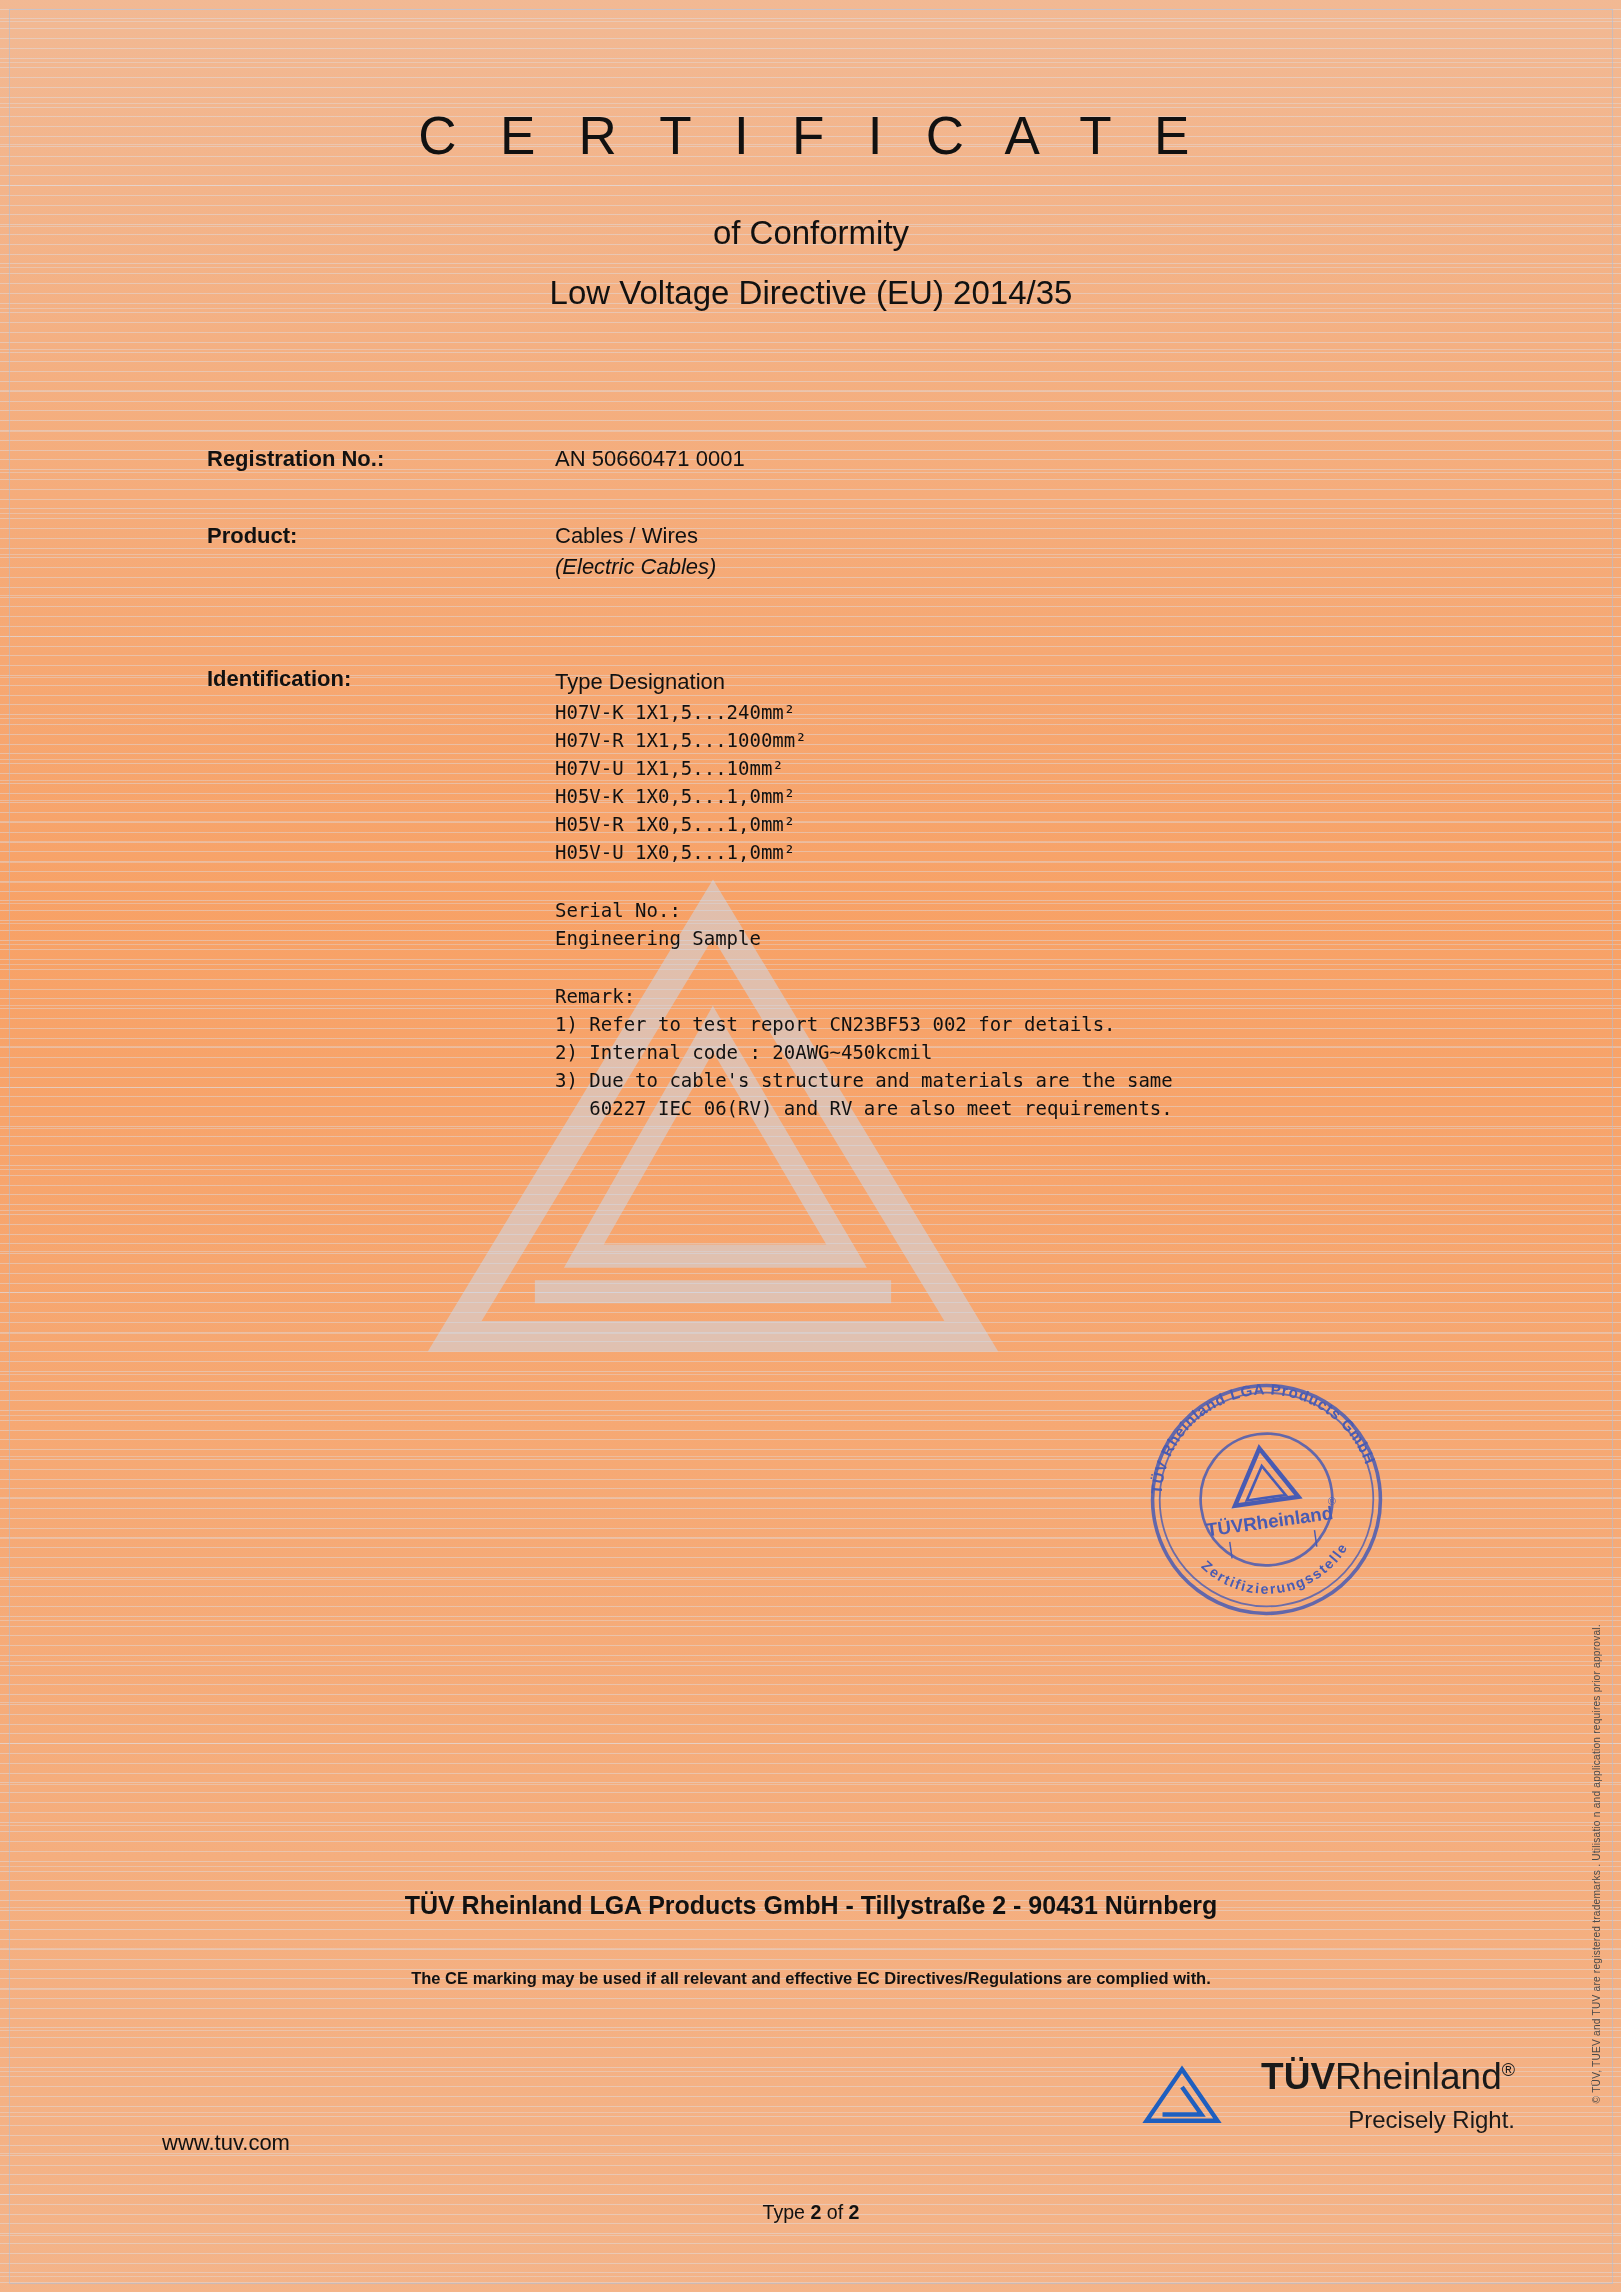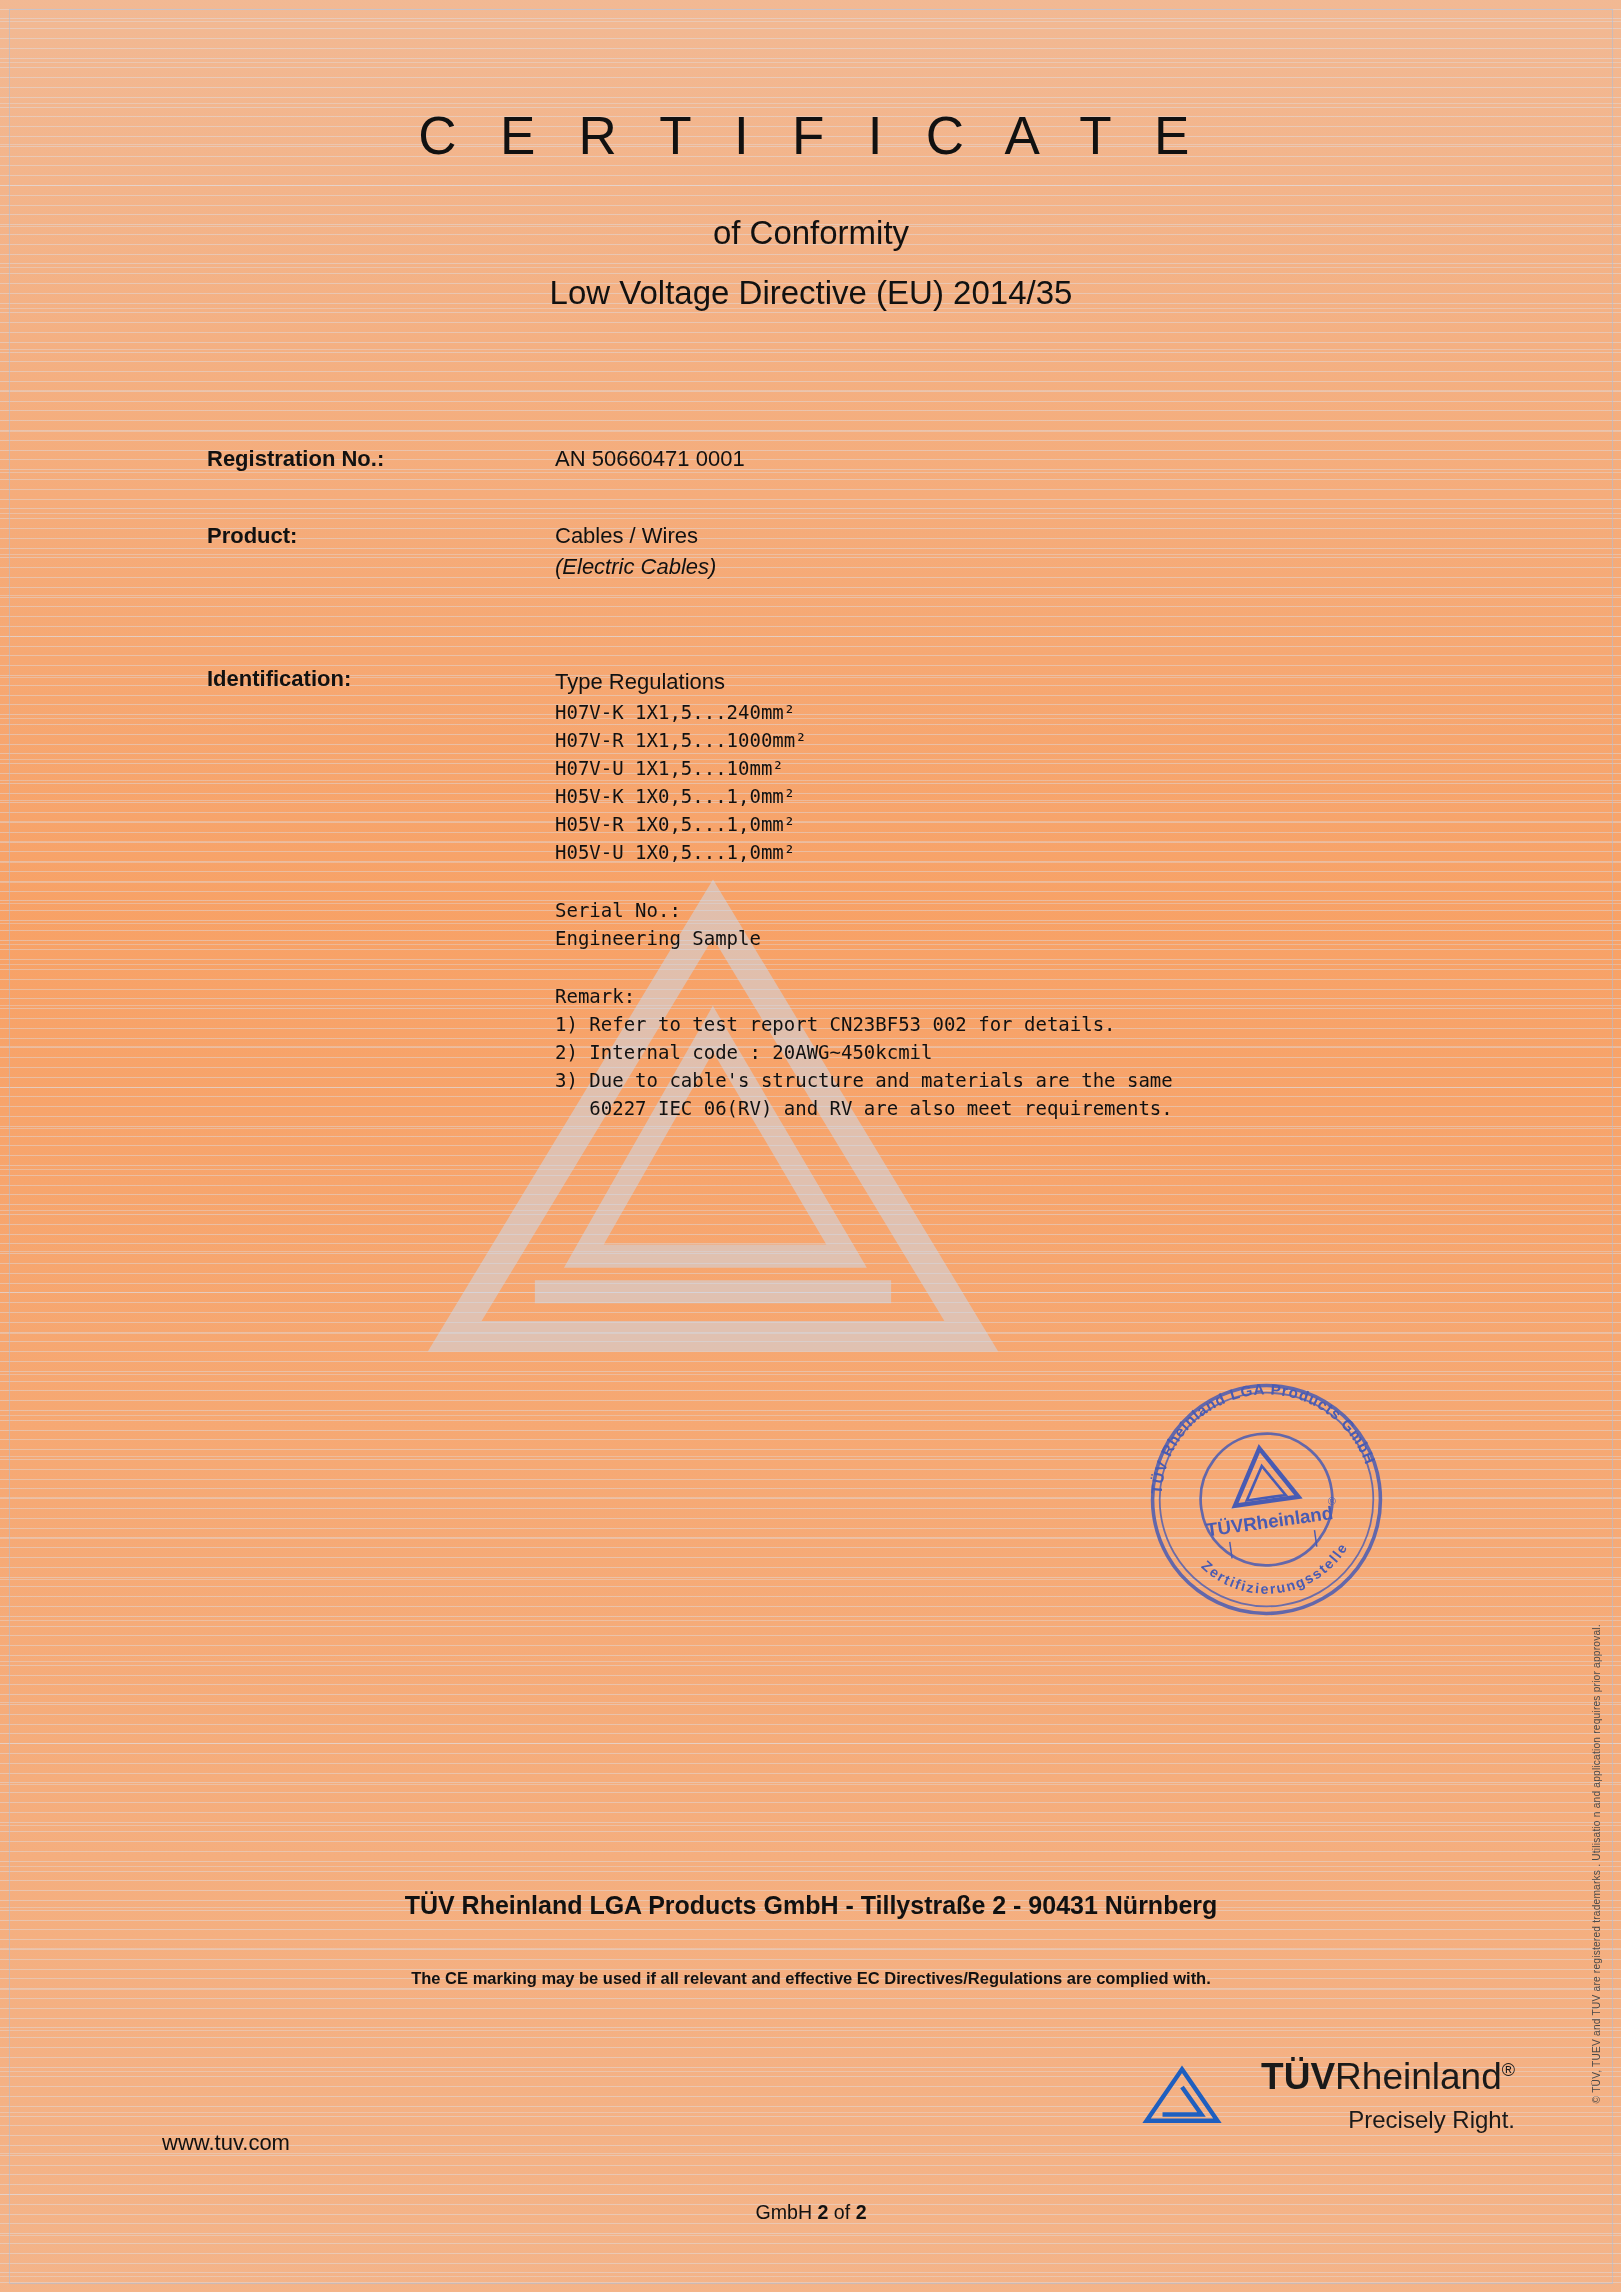--- a/index.html
+++ b/index.html
@@ -262,21 +262,21 @@
       <div class="field-row" style="height:143px;">
         <div class="field-label">Product:</div>
         <div class="field-value">Cables / Wires</div>
         <div class="field-value italic" style="margin-top:5.3px;">(Electric Cables)</div>
       </div>
 
       <div class="field-row">
         <div class="field-label">Identification:</div>
 
         <div class="field-value" style="margin-left:348px;">
-          <div class="sans-line">Type Regulations</div>
+          <div class="sans-line">Type Designation</div>
 
           <div class="mono">H07V-K 1X1,5...240mm²</div>
           <div class="mono">H07V-R 1X1,5...1000mm²</div>
           <div class="mono">H07V-U 1X1,5...10mm²</div>
           <div class="mono">H05V-K 1X0,5...1,0mm²</div>
           <div class="mono">H05V-R 1X0,5...1,0mm²</div>
           <div class="mono">H05V-U 1X0,5...1,0mm²</div>
 
           <div class="block-gap-md"></div>
           <div class="mono">Serial No.:</div>
@@ -327,17 +327,17 @@
         <path d="M46 26 L68 57 L24 57" fill="none" stroke="#1f5fbf" stroke-width="5"></path>
       </svg>
       <div class="tuv-text-wrap">
         <div class="tuv-name"><b>TÜV</b><span>Rheinland</span><span class="tuv-reg">®</span></div>
         <div class="tuv-tag">Precisely Right.</div>
       </div>
     </div>
 
     <div class="website">www.tuv.com</div>
 
-    <div class="page-no"><span>GmbH </span><b>2</b><span> of </span><b>2</b></div>
+    <div class="page-no"><span>Type </span><b>2</b><span> of </span><b>2</b></div>
 
   </div>
 </div>
 
 
 </body></html>

